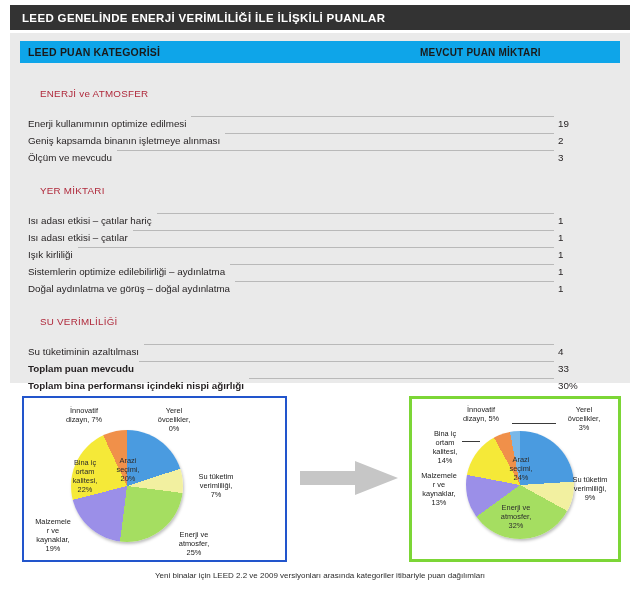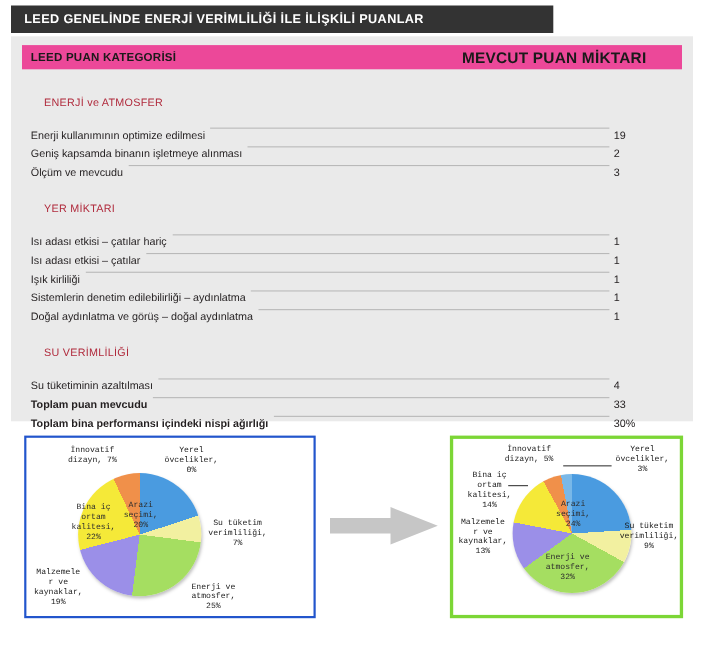--- a/index.html
+++ b/index.html
@@ -7,44 +7,44 @@
     width:640px;height:593px;
     background:#ffffff;
     font-family:"Liberation Sans", sans-serif;
     -webkit-font-smoothing:antialiased;
     overflow:hidden;
   }
   .page{position:relative;width:640px;height:593px;}
 
   
   .title-bar{
-    position:absolute;left:10px;top:5px;width:493px;height:25px;
+    position:absolute;left:10px;top:5px;width:620px;height:25px;
     background:#333333;
     display:flex;align-items:center;
   }
   .title-bar .title-text{
     color:#ffffff;font-size:11.5px;font-weight:bold;letter-spacing:.35px;
     padding-left:12px;
   }
 
   
   .table-panel{
     position:absolute;left:10px;top:33px;width:620px;height:350px;
     background:#eaeaea;
     padding:0;
   }
   .table-head{
     position:absolute;left:10px;top:8px;width:600px;height:22px;
-    background:#ec4899;display:flex;align-items:center;
+    background:#0ea5e9;display:flex;align-items:center;
   }
   .table-head .col-left{
     font-size:10.5px;font-weight:bold;color:#1a1a1a;padding-left:8px;letter-spacing:.2px;
   }
   .table-head .col-right{
-    font-size:14px;font-weight:bold;color:#1a1a1a;position:absolute;left:400px;letter-spacing:.2px;
+    font-size:10px;font-weight:bold;color:#1a1a1a;position:absolute;left:400px;letter-spacing:.2px;
   }
 
   .rows{position:absolute;left:18px;top:36px;width:590px;}
 
   .grp{
     font-size:9.8px;font-weight:normal;color:#b02a3c;letter-spacing:.25px;
     margin:12px; padding:7px 0 4px 0;
   }
   .row{
     display:flex;align-items:flex-start;
@@ -71,21 +71,21 @@
   }
   .chart-left{left:22px;width:265px;height:166px;border:2px solid #2255cc;}
   .chart-right{left:409px;width:212px;height:166px;border:3px solid #7cd636;}
 
   .chart-inner{position:relative;width:100%;height:100%;}
   .pie-wrap{position:absolute;}
   .pie{border-radius:50%;width:100%;height:100%;
        box-shadow:1px 2px 3px rgba(0,0,0,.25);}
 
   .plabel{
-    position:absolute;font-family:Liberation Mono, monospace;
+    position:absolute;font-family:Liberation Sans, sans-serif;
     font-size:7.4px;line-height:9px;color:#1a1a1a;text-align:center;
     white-space:pre-line;
   }
   .plabel.inside{color:#2d2d2d;}
 
   .leader{position:absolute;background:#3a3a3a;height:1px;}
 
   
   .arrow{position:absolute;left:300px;top:62px;width:100px;height:40px;}
 
@@ -136,21 +136,21 @@
           <span class="lbl">Isı adası etkisi – çatılar</span>
           <span class="dots"></span>
           <span class="val">1</span>
         </div>
         <div class="row">
           <span class="lbl">Işık kirliliği</span>
           <span class="dots"></span>
           <span class="val">1</span>
         </div>
         <div class="row">
-          <span class="lbl">Sistemlerin denetim edilebilirliği – aydınlatma</span>
+          <span class="lbl">Sistemlerin optimize edilebilirliği – aydınlatma</span>
           <span class="dots"></span>
           <span class="val">1</span>
         </div>
         <div class="row">
           <span class="lbl">Doğal aydınlatma ve görüş – doğal aydınlatma</span>
           <span class="dots"></span>
           <span class="val">1</span>
         </div>
         <div class="grp">SU VERİMLİLİĞİ</div>
         <div class="row">
@@ -233,13 +233,14 @@
 dizayn, 5%</div>
           <div class="plabel" style="left: 144px; top: 6px; width: 56px;">Yerel
 övcelikler,
 3%</div>
           <div class="leader" style="left: 50px; top: 42px; width: 18px;"></div>
           <div class="leader" style="left: 100px; top: 24px; width: 44px;"></div>
         </div>
     </div>
   </div>
 
+  <div class="caption">Yeni binalar için LEED 2.2 ve 2009 versiyonları arasında kategoriler itibariyle puan dağılımları</div>
 </div>
 
 </body></html>

